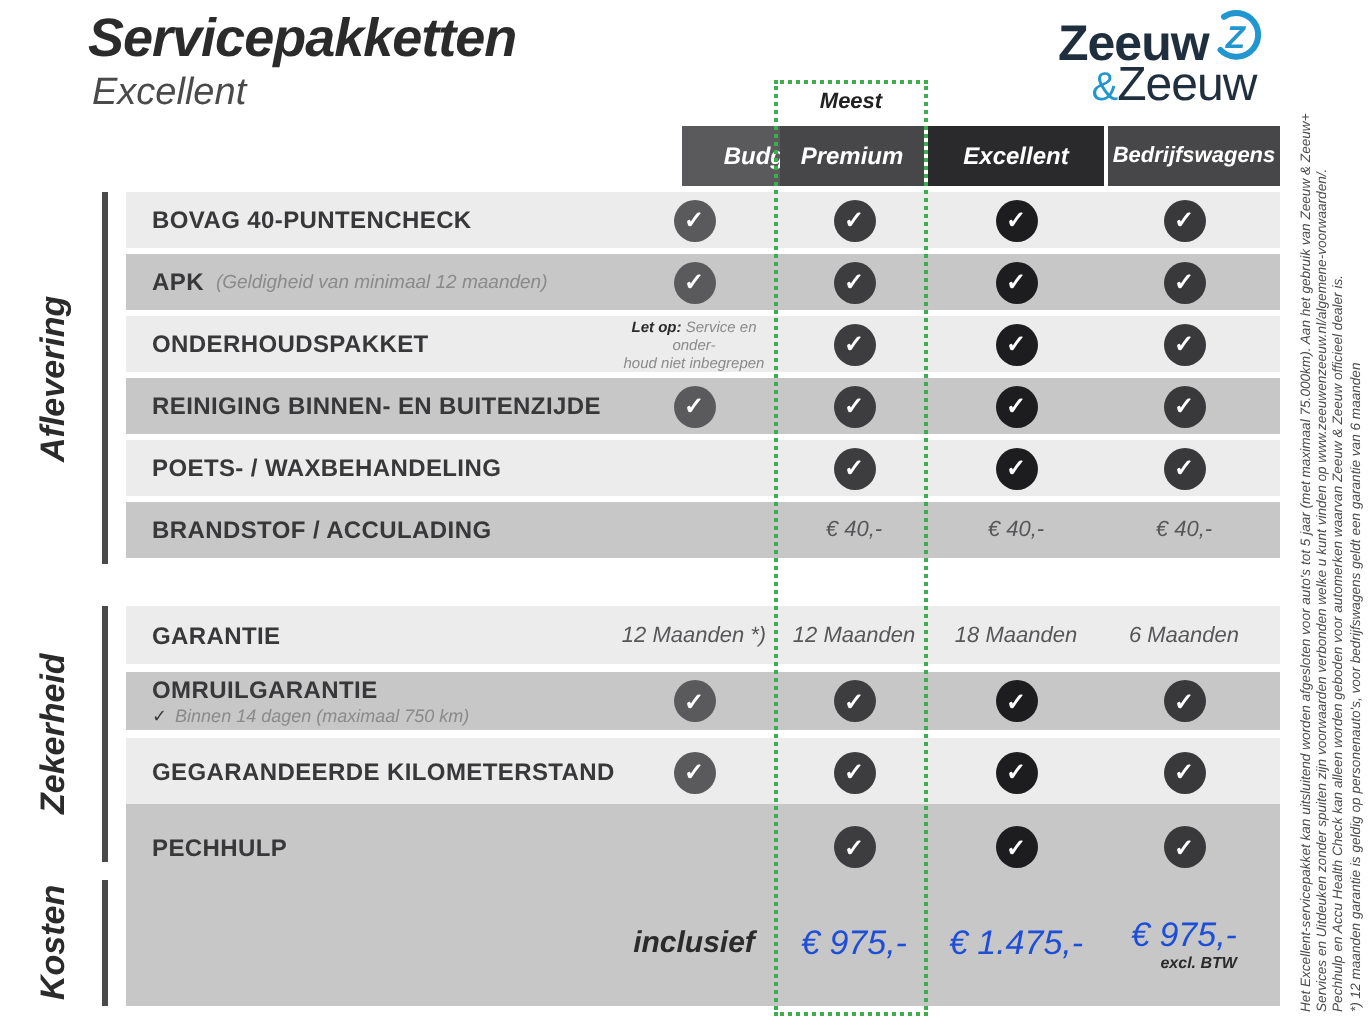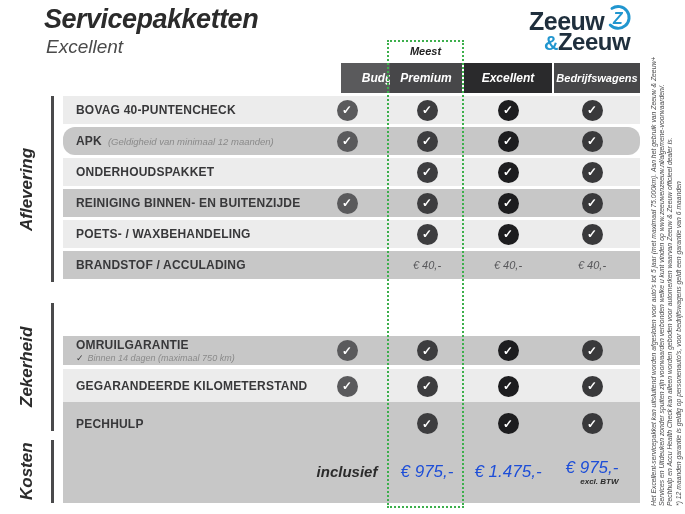--- a/index.html
+++ b/index.html
@@ -8,21 +8,21 @@
     position:relative; width:685px; height:514px; background:#ffffff;
     font-family:"Liberation Sans", sans-serif; overflow:hidden;
   }
   
   .title { position:absolute; left:44px; top:4px; font-size:27px; font-weight:bold; font-style:italic; color:#2b2b2b; letter-spacing:-0.5px; }
   .subtitle { position:absolute; left:46px; top:36px; font-size:19px; font-style:italic; color:#4a4a4a; }
   .logo { position:absolute; left:522px; top:7px; width:130px;text-align:center; }
   .logo-line1 { display:flex; align-items:center; margin-left:7px; }
   .logo-word { font-size:25px; font-weight:bold; color:#1f2f3d; letter-spacing:-0.5px; }
   .logo-z { margin-left:1px; margin-top:-3px; }
-  .logo-line2 { margin-top:-8px; font-size:24px; font-weight:bold; letter-spacing:-0.5px; }
+  .logo-line2 { margin-top:-8px; font-size:24px; font-weight:normal; letter-spacing:-0.5px; }
   .logo-amp { color:#2196cf; font-size:20px; }
   .logo-word2 { color:#1f2f3d; }
   
   .colhead { position:absolute; top:63px; height:30px; line-height:30px; text-align:center;
              color:#fff; font-size:12px; font-weight:bold; font-style:italic; }
   .ch0 { left:305px; width:83px; background:#5a5a5c;margin-left:36px; }
   .ch1 { left:390px; width:72px; background:#474749; }
   .ch2 { left:464px; width:88px; background:#2a2a2c; }
   .ch3 { left:554px; width:86px; background:#474749; font-size:11px; }
   
@@ -110,41 +110,48 @@
         <span class="chk c1">✓</span>
       </div>
     <div class="cell p2">
         <span class="chk c2">✓</span>
       </div>
     <div class="cell p3">
         <span class="chk c3">✓</span>
       </div>
   </div>
 
-  <div class="row dark" style="top:127px;border-radius:12px;">
+  <div class="row dark" style="top:127px;">
     <div class="rowlabel">
       <span>APK</span>
       <span class="labelnote">(Geldigheid van minimaal 12 maanden)</span>
     </div>
     <div class="cell p0">
         <span class="chk c0">✓</span>
       </div>
     <div class="cell p1">
         <span class="chk c1">✓</span>
       </div>
     <div class="cell p2">
         <span class="chk c2">✓</span>
       </div>
     <div class="cell p3">
         <span class="chk c3">✓</span>
       </div>
   </div>
 
   <div class="row light" style="top:158px;">
     <div class="rowlabel">ONDERHOUDSPAKKET</div>
+    <div class="cell p0">
+      <div class="letop">
+        <span class="b">Let op:</span>
+        <span>Service en onder-</span><br>
+        <span>houd niet inbegrepen</span>
+      </div>
+    </div>
     <div class="cell p1">
         <span class="chk c1">✓</span>
       </div>
     <div class="cell p2">
         <span class="chk c2">✓</span>
       </div>
     <div class="cell p3">
         <span class="chk c3">✓</span>
       </div>
   </div>
@@ -184,20 +191,35 @@
         <span class="valtext">€ 40,-</span>
       </div>
     <div class="cell p2">
         <span class="valtext">€ 40,-</span>
       </div>
     <div class="cell p3">
         <span class="valtext">€ 40,-</span>
       </div>
   </div>
 
+  <div class="row light" style="top:303px;height:29px;">
+    <div class="rowlabel">GARANTIE</div>
+    <div class="cell p0">
+        <span class="valtext">12 Maanden *)</span>
+      </div>
+    <div class="cell p1">
+        <span class="valtext">12 Maanden</span>
+      </div>
+    <div class="cell p2">
+        <span class="valtext">18 Maanden</span>
+      </div>
+    <div class="cell p3">
+        <span class="valtext">6 Maanden</span>
+      </div>
+  </div>
 
   <div class="row dark" style="top:336px;height:29px;">
     <div class="rowlabel two">
       <div>OMRUILGARANTIE</div>
       <div class="subnote">
         <span class="subchk">✓</span><span>Binnen 14 dagen (maximaal 750 km)</span>
       </div>
     </div>
     <div class="cell p0">
         <span class="chk c0">✓</span>

